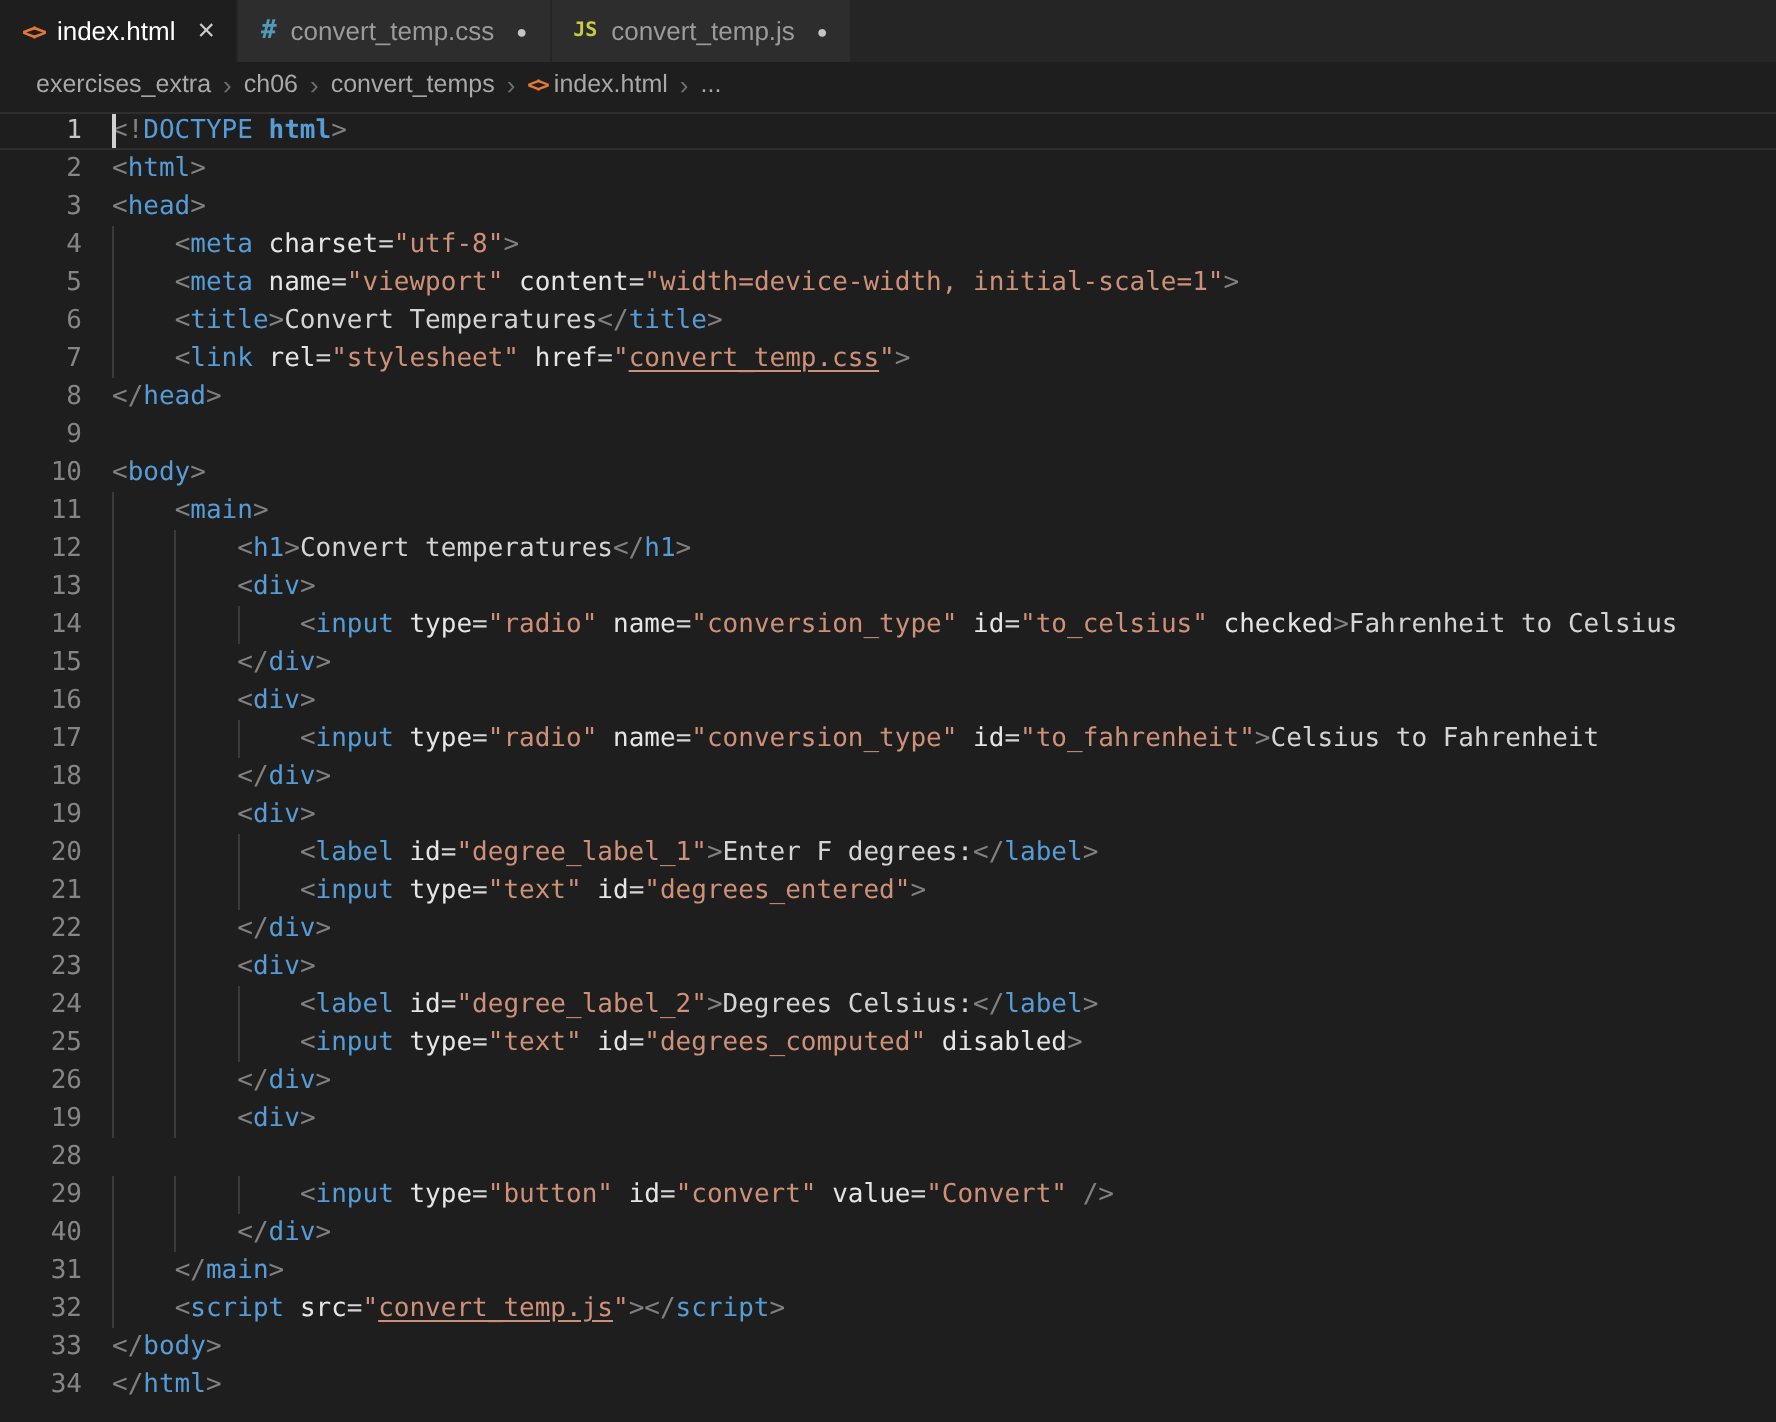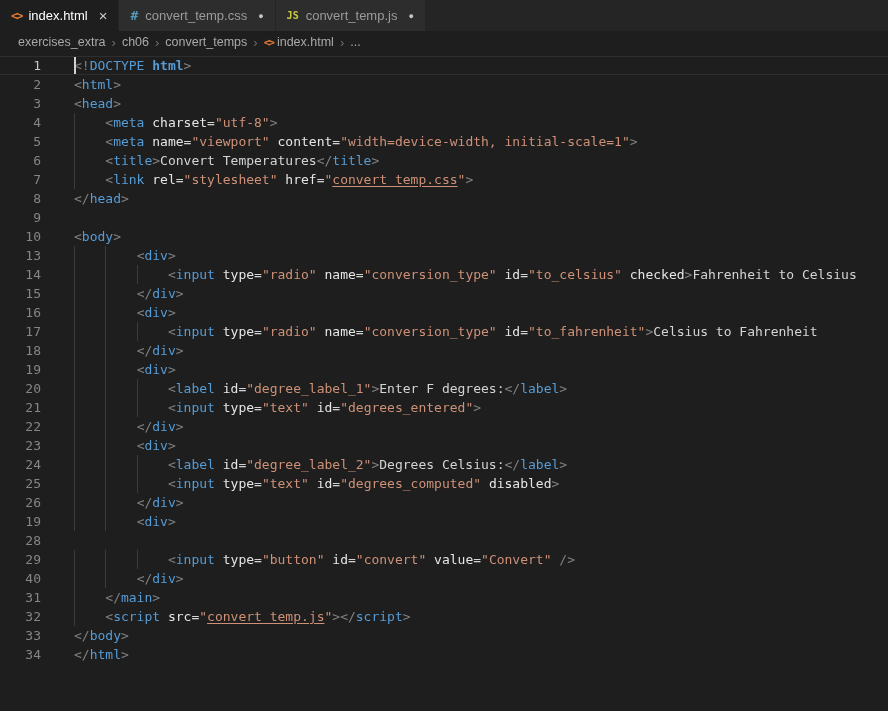--- a/index.html
+++ b/index.html
@@ -28,21 +28,21 @@
            font-size:11px; letter-spacing:-2px; }
 
   
   .editor { padding-top:3px; font-family:"DejaVu Sans Mono", monospace; font-size:13px;
             line-height:19px; position:relative; }
   .line { display:flex; height:19px; position:relative; }
   .line.current::before { content:""; position:absolute; left:0; right:0; top:0; bottom:0;
             border-top:1px solid #2e2e2e; border-bottom:1px solid #2e2e2e; pointer-events:none; }
   .ln { width:41px; text-align:right; color:#858585; flex:none; user-select:none; }
   .line.current .ln { color:#c6c6c6; }
-  .code { white-space:pre; margin-left:33px; position:relative; color:#d4d4d4; }
+  .code { white-space:pre; margin-left:15px; position:relative; color:#d4d4d4; }
   .cursor { position:absolute; left:0; top:1px; width:2px; height:17px; background:#d0d0d0; }
 
   .g { display:inline-block; height:19px; vertical-align:top; box-shadow:inset 1px 0 0 #3b3b3b; }
   .tk-p { color:#808080; }
   .tk-t { color:#569cd6; }
   .tk-tb { color:#569cd6; font-weight:bold; }
   .tk-a { color:#e5e5e5; }
   .tk-e { color:#d4d4d4; }
   .tk-v { color:#ce9178; }
   .tk-vu { color:#ce9178; text-decoration:underline; text-underline-offset:2px; }
@@ -125,20 +125,28 @@
     </div>
     <div class="line">
       <span class="ln">9</span>
       <span class="code"></span>
     </div>
     <div class="line">
       <span class="ln">10</span>
       <span class="code"><span class="tk-p">&lt;</span><span class="tk-t">body</span><span class="tk-p">&gt;</span></span>
     </div>
     <div class="line">
+      <span class="ln">11</span>
+      <span class="code"><span class="g">    </span><span class="tk-p">&lt;</span><span class="tk-t">main</span><span class="tk-p">&gt;</span></span>
+    </div>
+    <div class="line">
+      <span class="ln">12</span>
+      <span class="code"><span class="g">    </span><span class="g">    </span><span class="tk-p">&lt;</span><span class="tk-t">h1</span><span class="tk-p">&gt;</span><span class="tk-x">Convert temperatures</span><span class="tk-p">&lt;/</span><span class="tk-t">h1</span><span class="tk-p">&gt;</span></span>
+    </div>
+    <div class="line">
       <span class="ln">13</span>
       <span class="code"><span class="g">    </span><span class="g">    </span><span class="tk-p">&lt;</span><span class="tk-t">div</span><span class="tk-p">&gt;</span></span>
     </div>
     <div class="line">
       <span class="ln">14</span>
       <span class="code"><span class="g">    </span><span class="g">    </span><span class="g">    </span><span class="tk-p">&lt;</span><span class="tk-t">input</span><span class="tk-x"> </span><span class="tk-a">type</span><span class="tk-e">=</span><span class="tk-v">"radio"</span><span class="tk-x"> </span><span class="tk-a">name</span><span class="tk-e">=</span><span class="tk-v">"conversion_type"</span><span class="tk-x"> </span><span class="tk-a">id</span><span class="tk-e">=</span><span class="tk-v">"to_celsius"</span><span class="tk-x"> </span><span class="tk-a">checked</span><span class="tk-p">&gt;</span><span class="tk-x">Fahrenheit to Celsius</span></span>
     </div>
     <div class="line">
       <span class="ln">15</span>
       <span class="code"><span class="g">    </span><span class="g">    </span><span class="tk-p">&lt;/</span><span class="tk-t">div</span><span class="tk-p">&gt;</span></span>

